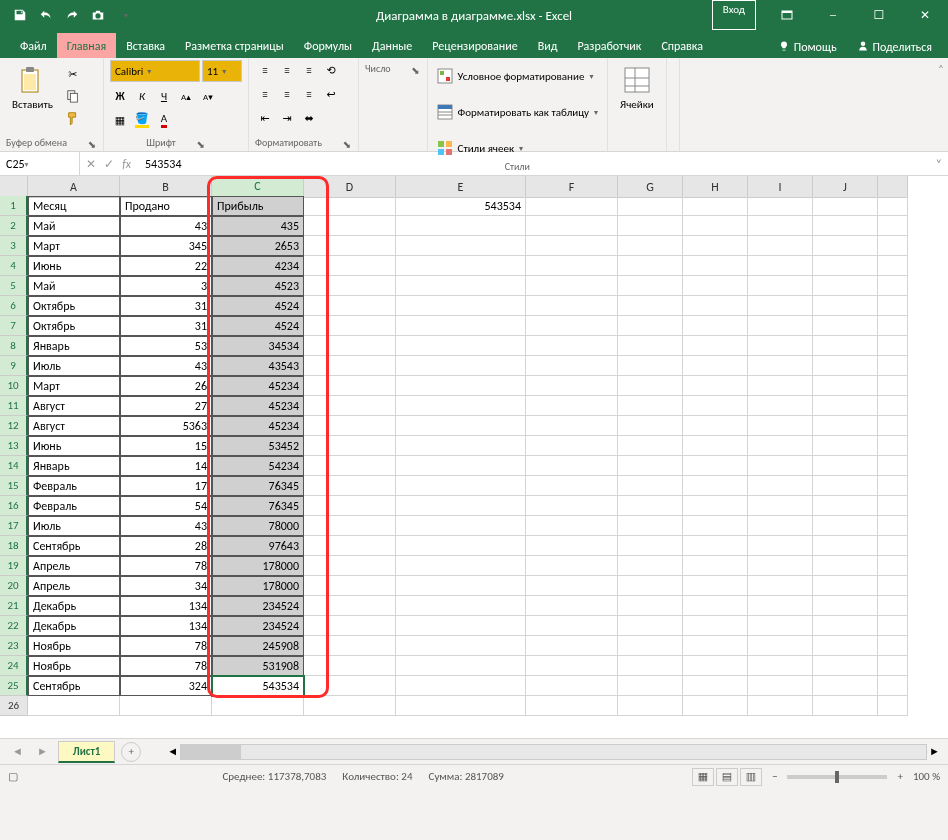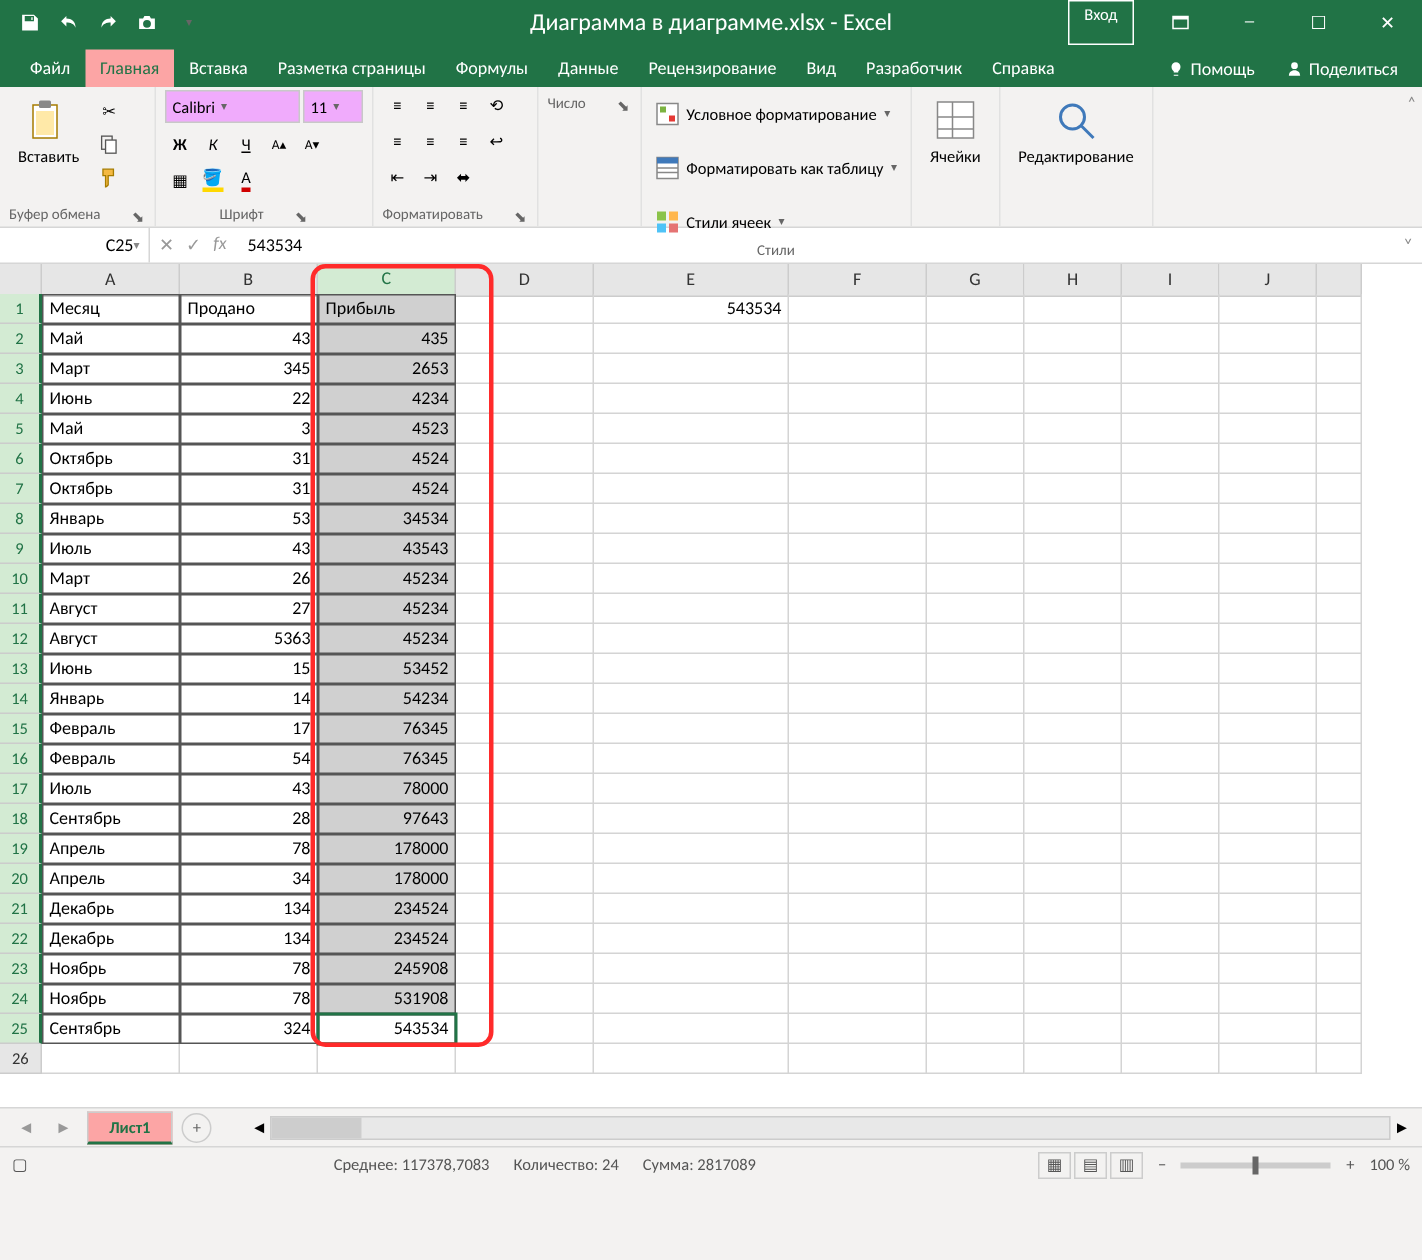--- a/index.html
+++ b/index.html
@@ -1,66 +1,66 @@
 <!DOCTYPE html>
 <html><head>
 <meta charset="utf-8">
 <style>
 *{box-sizing:border-box;margin:0;padding:0;font-family:"Segoe UI",Calibri,sans-serif;user-select:none}
 body{background:#f3f2f1;width:948px;height:840px;overflow:hidden;position:relative}
 .titlebar{height:30px;background:#217346;display:flex;align-items:center;color:#fff;font-size:12px;position:relative}
 .qat{display:flex;align-items:center;gap:2px;padding:0 8px;height:100%}
 .qat-btn{width:24px;height:24px;display:flex;align-items:center;justify-content:center;color:#fff}
 .qat-btn svg{width:14px;height:14px;fill:#fff}
-.title-text{position:absolute;left:50%;transform:translateX(-50%);font-size:16px}
+.title-text{position:absolute;left:50%;transform:translateX(-50%);font-size:13px}
 .win-controls{position:absolute;right:0;display:flex;height:100%}
 .win-btn{width:46px;display:flex;align-items:center;justify-content:center;color:#fff;font-size:12px}
 .login-btn{border:1px solid #fff;padding:2px 10px;margin-right:8px;font-size:11px}
 .ribbon-tabs{height:28px;background:#217346;display:flex;align-items:flex-end;padding-left:10px;color:#fff;font-size:12px}
 .rtab{padding:6px 10px 5px;cursor:pointer}
 .rtab.active{background:#fca5a5;color:#217346}
 .rtab-right{margin-left:auto;display:flex;align-items:center;padding-right:8px;gap:4px}
 .rright-item{padding:4px 8px;display:flex;gap:4px}
 .ribbon{height:94px;background:#f3f2f1;border-bottom:1px solid #d6d6d6;display:flex}
 .rgroup{border-right:1px solid #e1e1e1;padding:2px 6px 0;display:flex;flex-direction:column;height:100%;position:relative}
 .rgroup-body{flex:1;display:flex;align-items:flex-start;gap:4px}
 .rgroup-label{font-size:10px;color:#666;text-align:center;padding:2px 0;display:flex;justify-content:center;align-items:center;gap:20px}
 .dlg-launcher{width:10px;height:10px}
 .big-btn{display:flex;flex-direction:column;align-items:center;justify-content:center;padding:4px 6px;font-size:11px;gap:2px}
 .big-btn svg{width:32px;height:32px}
 .mini-col{display:flex;flex-direction:column;gap:2px;padding-top:4px}
 .mini-row{display:flex;gap:2px;align-items:center}
 .mini-btn{width:20px;height:20px;display:flex;align-items:center;justify-content:center;font-size:11px}
-.font-box,.size-box{border:1px solid #c8c8c8;background:#f0abfc;font-size:11px;padding:2px 4px;height:22px;display:flex;align-items:center}
+.font-box,.size-box{border:1px solid #c8c8c8;background:#eab308;font-size:11px;padding:2px 4px;height:22px;display:flex;align-items:center}
 .font-box{width:90px}
 .size-box{width:40px}
 .dd-arrow::after{content:"▾";font-size:8px;margin-left:4px;color:#666}
 .bold{font-weight:bold}.italic{font-style:italic}.underline{text-decoration:underline}
 .style-item{display:flex;align-items:center;gap:5px;font-size:11px;padding:2px 3px;white-space:nowrap}
 .style-item svg{width:16px;height:16px}
 .namebox-row{height:24px;background:#fff;border-bottom:1px solid #d6d6d6;display:flex;align-items:center;font-size:12px}
-.name-box{width:100px;border-right:1px solid #d6d6d6;padding:0 6px;height:100%;display:flex;align-items:center;justify-content:flex-end}
+.name-box{width:80px;border-right:1px solid #d6d6d6;padding:0 6px;height:100%;display:flex;align-items:center;justify-content:flex-start}
 .fx-btns{display:flex;padding:0 6px;gap:8px;color:#999}
 .formula-bar{flex:1;padding:0 8px}
 .grid-wrap{position:relative;height:562px;background:#fff;overflow:hidden}
 .grid{display:grid;grid-template-columns:28px 92px 92px 92px 92px 130px 92px 65px 65px 65px 65px 30px;grid-auto-rows:20px;font-size:12px}
 .colh{background:#e6e6e6;border-right:1px solid #ccc;border-bottom:1px solid #ccc;text-align:center;color:#333;display:flex;align-items:center;justify-content:center;height:22px}
 .colh.sel{background:#d3ebd3;border-bottom:2px solid #217346;color:#217346}
 .rowh{background:#e6e6e6;border-right:1px solid #ccc;border-bottom:1px solid #ccc;text-align:center;color:#333;display:flex;align-items:center;justify-content:center;font-size:11px}
 .rowh.sel{background:#d3ebd3;border-right:2px solid #217346;color:#217346}
 .corner{background:#e6e6e6;border-right:1px solid #ccc;border-bottom:1px solid #ccc;height:22px}
 .cell{border-right:1px solid #d4d4d4;border-bottom:1px solid #d4d4d4;padding:0 4px;display:flex;align-items:center;overflow:hidden;white-space:nowrap}
 .cell.tb{border:1px solid #555}
 .cell.num{justify-content:flex-end}
 .cell.selrange{background:#d0d0d0}
 .cell.active{background:#fff;outline:2px solid #217346;outline-offset:-1px;z-index:2}
 .highlight-box{position:absolute;border:3px solid #ff2a2a;border-radius:10px;pointer-events:none;z-index:5}
 .sheet-tabs{height:26px;background:#f3f2f1;border-top:1px solid #d6d6d6;display:flex;align-items:center;font-size:11px;padding:0 8px;gap:6px}
 .sheet-nav{color:#999;padding:0 4px}
-.sheet-tab{background:#fca5a5;border-top:1px solid #ccc;border-left:1px solid #ccc;border-right:1px solid #ccc;padding:3px 14px;color:#217346;border-bottom:2px solid #217346;font-weight:bold}
+.sheet-tab{background:#fef9c3;border-top:1px solid #ccc;border-left:1px solid #ccc;border-right:1px solid #ccc;padding:3px 14px;color:#217346;border-bottom:2px solid #217346;font-weight:bold}
 .sheet-add{width:20px;height:20px;display:flex;align-items:center;justify-content:center;color:#666;border:1px solid #ccc;border-radius:50%}
 .hscroll{flex:1;margin-left:20px;display:flex;align-items:center;gap:2px}
 .hscroll-track{flex:1;background:#e8e8e8;height:16px;border:1px solid #ccc;position:relative}
 .hscroll-thumb{position:absolute;left:0;width:60px;height:100%;background:#cdcdcd}
 .statusbar{height:24px;background:#f3f2f1;border-top:1px solid #d6d6d6;display:flex;align-items:center;font-size:11px;color:#555;padding:0 8px;gap:16px}
 .sb-right{margin-left:auto;display:flex;align-items:center;gap:10px}
 .view-btns{display:flex;gap:2px}
 .view-btn{width:22px;height:18px;border:1px solid #ccc;display:flex;align-items:center;justify-content:center}
 .zoom-slider{width:100px;height:4px;background:#ccc;position:relative}
 .zoom-thumb{position:absolute;left:48px;top:-4px;width:4px;height:12px;background:#666}
@@ -279,29 +279,20 @@
             <line x1="4" y1="22" x2="28" y2="22" stroke="#888"></line>
             <line x1="14" y1="4" x2="14" y2="28" stroke="#888"></line>
           </svg>
           <span>Ячейки</span>
         </div>
       </div>
     <div class="rgroup-label"></div>
   </div>
 
   <div class="rgroup">
-    <div class="rgroup-body">
-        <div class="big-btn">
-          <svg viewBox="0 0 32 32">
-            <circle cx="14" cy="14" r="8" fill="none" stroke="#3f79ba" stroke-width="2"></circle>
-            <line x1="20" y1="20" x2="28" y2="28" stroke="#3f79ba" stroke-width="2"></line>
-          </svg>
-          <span>Редактирование</span>
-        </div>
-      </div>
     <div class="rgroup-label"></div>
   </div>
   <div style="margin-left:auto;padding:4px;color:#888;font-size:11px">˄</div>
 </div>
 
 <div class="namebox-row">
   <div class="name-box">
       <span>C25</span>
       <span style="font-size:8px;color:#888">▾</span>
     </div>

